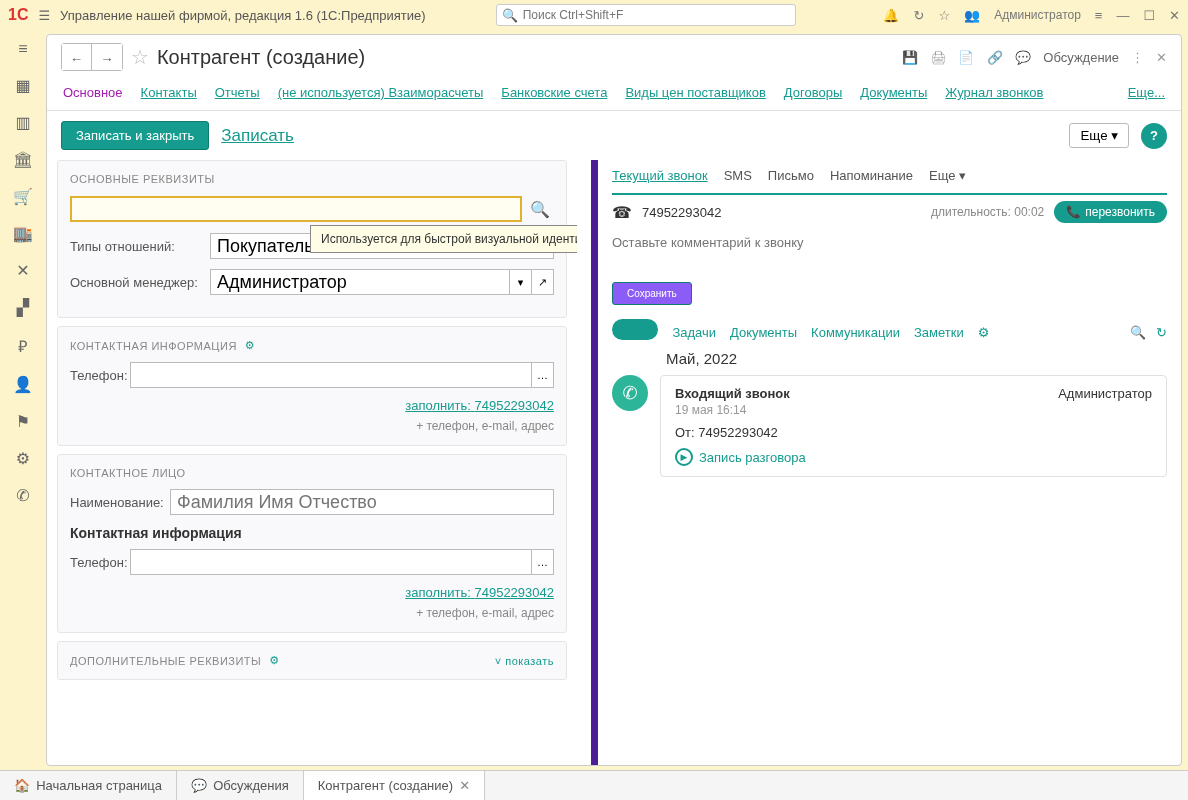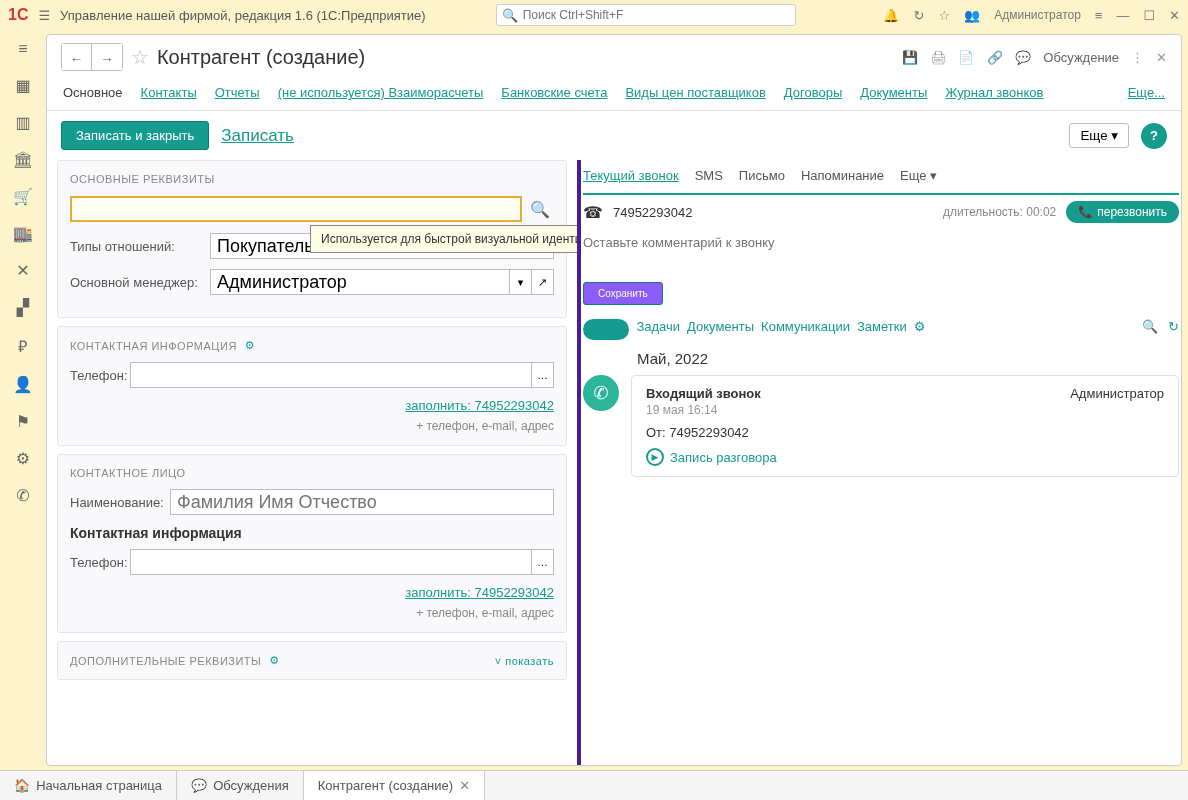--- a/index.html
+++ b/index.html
@@ -26,32 +26,32 @@
 .nav-btns button { width: 30px; height: 26px; border: none; background: #fff; cursor: pointer; color: #555; }
 .nav-btns button:first-child { border-right: 1px solid #bbb; }
 .star { color: #bbb; font-size: 20px; cursor: pointer; }
 .page-title { font-size: 20px; color: #333; }
 .header-right { margin-left: auto; display: flex; gap: 12px; align-items: center; color: #999; }
 .header-right span { cursor: pointer; }
 .discuss { color: #666; font-size: 13px; }
 
 .tabs-row { display: flex; gap: 18px; padding: 6px 16px 10px; border-bottom: 1px solid #e0e0e0; font-size: 13px; align-items: center; }
 .tabs-row a { color: #169b8f; text-decoration: underline; cursor: pointer; }
-.tabs-row a.active { color: #404040; text-decoration: none; }
+.tabs-row a.active { color: #a21caf; text-decoration: none; }
 .tabs-row .more { margin-left: auto; }
 
 .toolbar { display: flex; align-items: center; padding: 10px 14px; gap: 12px; }
 .btn-primary { background: #169b8f; color: #fff; border: 1px solid #0d7d72; border-radius: 3px; padding: 6px 14px; cursor: pointer; font-size: 13px; }
 .btn-link { color: #169b8f; text-decoration: underline; cursor: pointer; font-size: 17px; }
 .btn-more { margin-left: auto; border: 1px solid #bbb; background: #fff; padding: 4px 10px; border-radius: 3px; cursor: pointer; }
 .help-icon { width: 26px; height: 26px; border-radius: 50%; background: #169b8f; color: #fff; display: flex; align-items: center; justify-content: center; cursor: pointer; font-weight: bold; }
 
 .content-split { display: flex; flex: 1; overflow: hidden; }
 .left-form { width: 530px; padding: 0 10px 10px; overflow-y: auto; }
-.right-pane { flex: 1; border-left: 4px solid #4c1d95; padding: 8px 2px; overflow-y: auto; }
+.right-pane { flex: 1; border-left: 7px solid #4c1d95; padding: 8px 14px; overflow-y: auto; margin-left: 14px; }
 
 .section { background: #f9f9fb; border: 1px solid #e5e5e5; border-radius: 3px; margin-bottom: 8px; padding: 12px; }
 .section-title { font-size: 11px; color: #888; letter-spacing: 0.5px; margin-bottom: 10px; display: flex; align-items: center; gap: 8px; }
 .gear { color: #169b8f; cursor: pointer; }
 
 .form-row { display: flex; align-items: center; margin-bottom: 10px; position: relative; }
 .form-label { width: 140px; color: #555; font-size: 13px; }
 .form-input { flex: 1; border: 1px solid #bbb; padding: 4px 6px; height: 26px; font-size: 18px; }
 .form-input.highlighted { border: 2px solid #e0b030; background: #fffef0; }
 .search-btn { width: 28px; height: 28px; color: #169b8f; cursor: pointer; display: flex; align-items: center; justify-content: center; font-size: 16px; margin-left: 4px; }
@@ -71,21 +71,21 @@
 
 .call-row { display: flex; align-items: center; gap: 10px; padding: 6px 0; border-top: 2px solid #169b8f; position:relative; }
 .phone-icon { font-size: 16px; }
 .call-num { font-size: 13px; }
 .duration { margin-left: auto; font-size: 12px; color: #888; }
 .callback { background: #169b8f; color: #fff; border-radius: 14px; padding: 4px 12px; font-size: 12px; cursor: pointer; display: flex; align-items: center; gap: 4px; }
 
 .comment-box { width: 100%; border: none; background: transparent; padding: 6px 0; font-size: 13px; color: #888; outline: none; resize: none; height: 50px; }
 .save-btn { background: #8b5cf6; color: #fff; border: 1px solid #0d7d72; padding: 5px 14px; border-radius: 3px; cursor: pointer; font-size: 10px; }
 
-.filter-tabs { display: flex; gap: 7px; align-items: flex-start; margin: 14px 0 10px; font-size: 13px; }
+.filter-tabs { display: flex; gap: 14px; align-items: flex-end; margin: 14px 0 10px; font-size: 13px; }
 .pill { background: #169b8f; color: #fff; border-radius: 12px; padding: 3px 12px; cursor: pointer; }
 .filter-tabs span { color: #169b8f; cursor: pointer; }
 .filter-right { margin-left: auto; display: flex; gap: 10px; color: #169b8f; }
 
 .month-header { font-size: 15px; color: #333; margin: 8px 0 8px 54px; }
 
 .feed-item { display: flex; gap: 12px; }
 .feed-icon { width: 36px; height: 36px; border-radius: 50%; background: #2db59a; color: #fff; display: flex; align-items: center; justify-content: center; font-size: 18px; flex-shrink: 0; }
 .feed-card { flex: 1; border: 1px solid #e0e0e0; border-radius: 4px; padding: 10px 14px; }
 .feed-head { display: flex; justify-content: space-between; font-size: 13px; }

